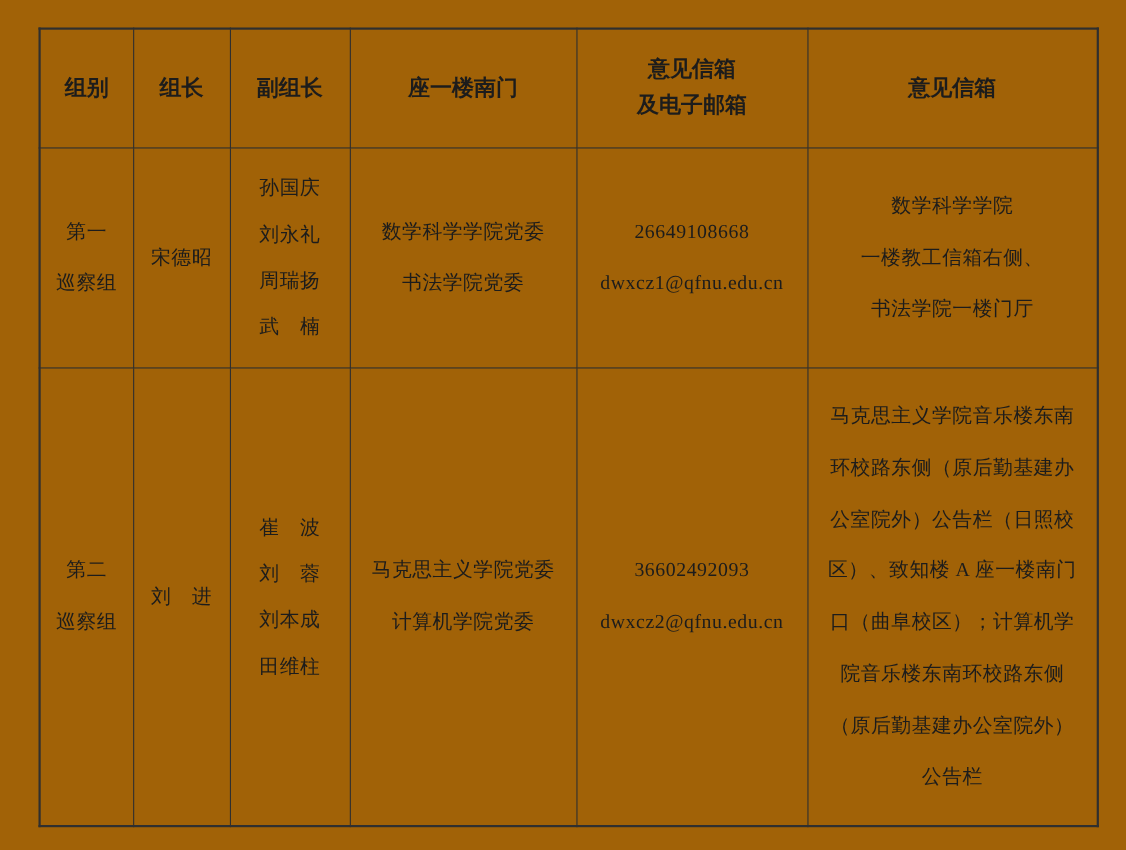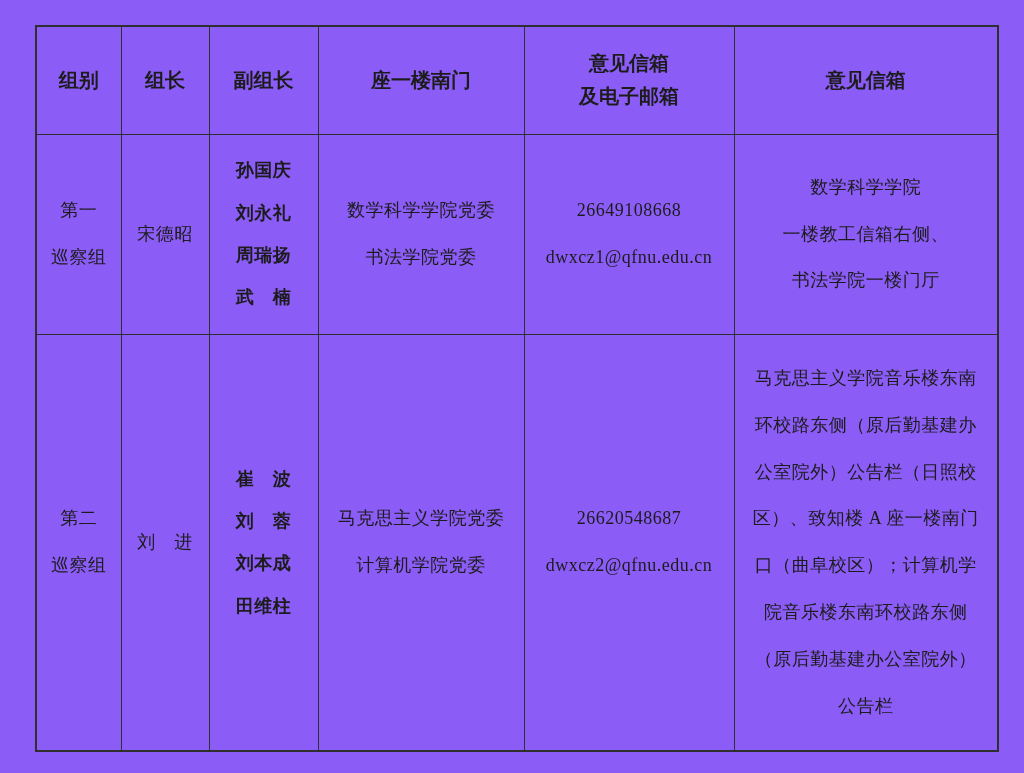--- a/index.html
+++ b/index.html
@@ -4,21 +4,21 @@
 <style>
   html, body {
     margin: 0;
     padding: 0;
     background: #ffffff;
   }
   .page {
     position: relative;
     width: 1024px;
     height: 773px;
-    background: #8b5cf6;
+    background: #a16207;
     overflow: hidden;
   }
   table.inspection-table {
     position: absolute;
     left: 35px;
     top: 25px;
     width: 962px;
     border-collapse: collapse;
     table-layout: fixed;
     border: 2px solid #2f2f2f;
@@ -43,21 +43,21 @@
     line-height: 1.65;
   }
   .inspection-table td {
     font-family: "Liberation Serif", "DejaVu Serif", serif;
     font-size: 18px;
     line-height: 2.6;
     letter-spacing: 0.5px;
   }
   tr.data-row-1 { height: 200px; }
   tr.data-row-2 { height: 417px; }
-  td.cell-deputy { line-height: 2.35; font-weight: bold; }
+  td.cell-deputy { line-height: 2.35; }
 </style>
 </head>
 <body>
 
 <div class="page">
   <table class="inspection-table">
     <colgroup>
       <col style="width:85px">
       <col style="width:88px">
       <col style="width:109px">
@@ -96,21 +96,21 @@
       <tr class="data-row-2">
         <td class="cell-group">第二
 巡察组</td>
         <td class="cell-leader">刘　进</td>
         <td class="cell-deputy">崔　波
 刘　蓉
 刘本成
 田维柱</td>
         <td class="cell-inspected">马克思主义学院党委
 计算机学院党委</td>
-        <td class="cell-contact">26620548687
+        <td class="cell-contact">36602492093
 dwxcz2@qfnu.edu.cn</td>
         <td class="cell-mailbox">马克思主义学院音乐楼东南
 环校路东侧（原后勤基建办
 公室院外）公告栏（日照校
 区）、致知楼 A 座一楼南门
 口（曲阜校区）；计算机学
 院音乐楼东南环校路东侧
 （原后勤基建办公室院外）
 公告栏</td>
       </tr>

